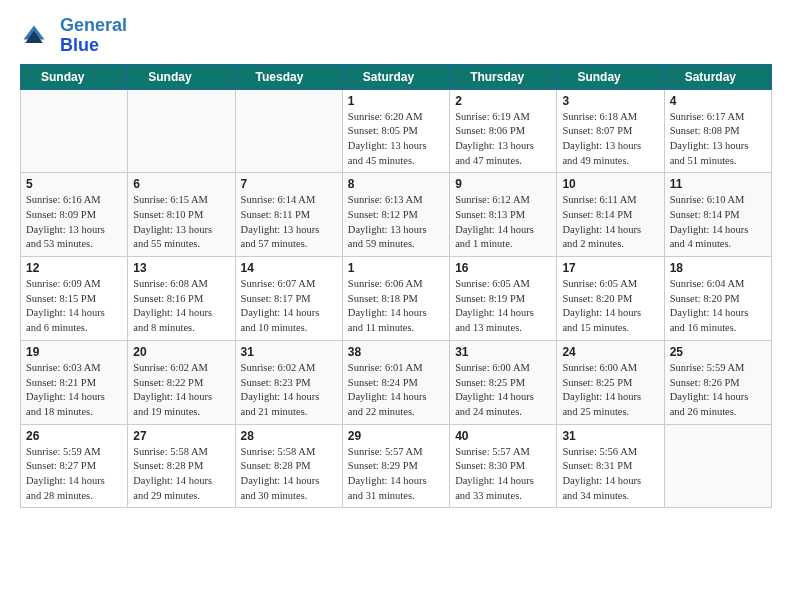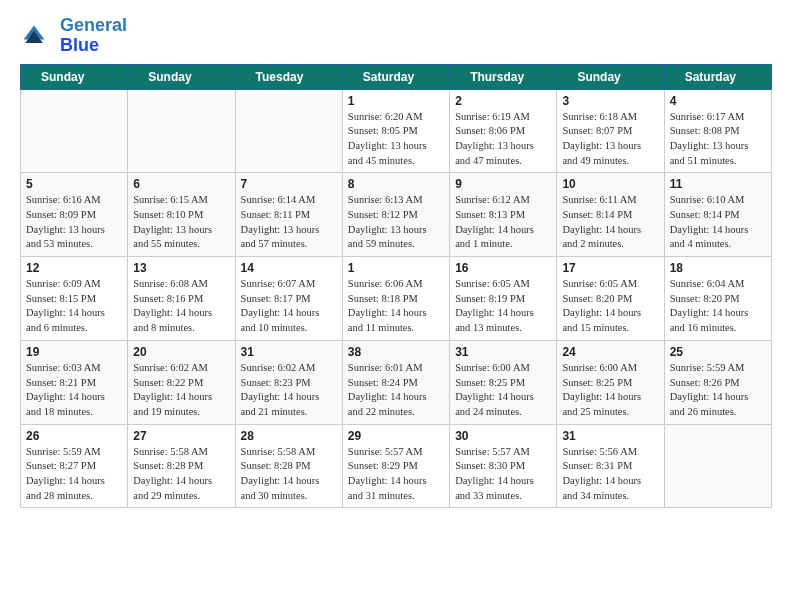--- a/index.html
+++ b/index.html
@@ -249,21 +249,21 @@
           </td>
           <td>
             <div class="day-num">28</div>
             <div class="day-info">Sunrise: 5:58 AM<br>Sunset: 8:28 PM<br>Daylight: 14 hours and 30 minutes.</div>
           </td>
           <td>
             <div class="day-num">29</div>
             <div class="day-info">Sunrise: 5:57 AM<br>Sunset: 8:29 PM<br>Daylight: 14 hours and 31 minutes.</div>
           </td>
           <td>
-            <div class="day-num">30</div>
+            <div class="day-num">40</div>
             <div class="day-info">Sunrise: 5:57 AM<br>Sunset: 8:30 PM<br>Daylight: 14 hours and 33 minutes.</div>
           </td>
           <td>
             <div class="day-num">31</div>
             <div class="day-info">Sunrise: 5:56 AM<br>Sunset: 8:31 PM<br>Daylight: 14 hours and 34 minutes.</div>
           </td>
           <td class="empty"></td>
         </tr>
       </tbody>
   </table>

